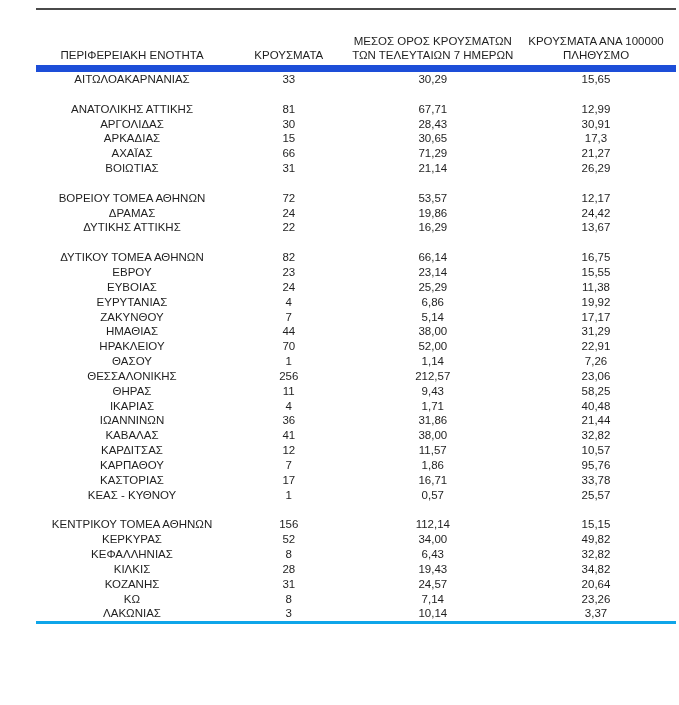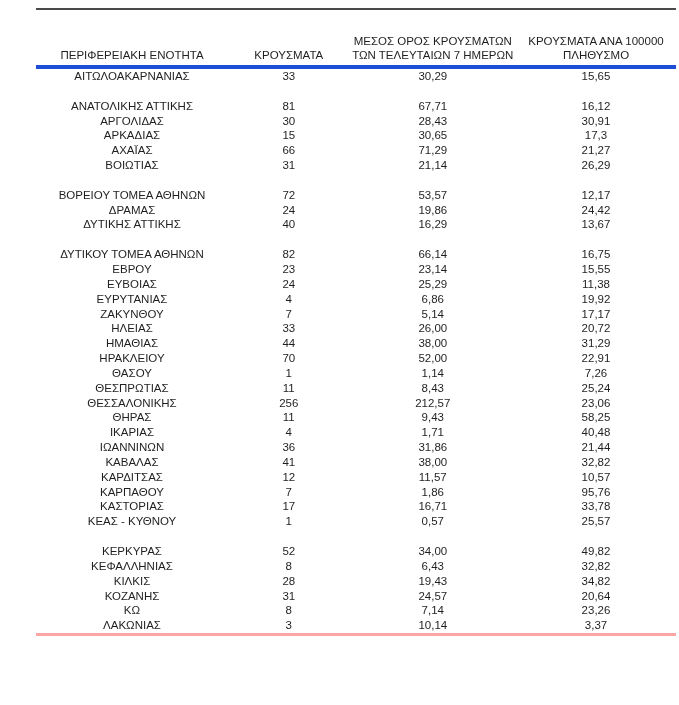--- a/index.html
+++ b/index.html
@@ -23,32 +23,32 @@
   col.c4 { width: 25%; }
   thead th {
     vertical-align: bottom;
     text-align: center;
     font-weight: normal;
     font-size: 11.5px;
     line-height: 13.5px;
     padding: 0 2px 3px 2px;
     height: 52px;
     white-space: pre-line;
-    border-bottom: 4px solid #1d4ed8;
+    border-bottom: 7px solid #1d4ed8;
   }
   tbody td {
     text-align: center;
     font-size: 11.5px;
     line-height: 14.85px;
     height: 14.85px;
     padding: 0;
     white-space: nowrap;
     overflow: hidden;
   }
-  tbody { border-bottom: 3px solid #fca5a5; }
+  tbody { border-bottom: 3px solid #0ea5e9; }
   tr.spacer td { height: 14.85px; }
 </style>
 </head>
 <body>
 
 <div class="sheet">
   <table class="report">
     <colgroup>
       <col class="c1">
         <col class="c2">
@@ -72,21 +72,21 @@
           <td>30,29</td>
           <td>15,65</td>
         </tr>
         <tr class="spacer">
           <td colspan="4"></td>
         </tr>
         <tr>
           <td>ΑΝΑΤΟΛΙΚΗΣ ΑΤΤΙΚΗΣ</td>
           <td>81</td>
           <td>67,71</td>
-          <td>16,12</td>
+          <td>12,99</td>
         </tr>
         <tr>
           <td>ΑΡΓΟΛΙΔΑΣ</td>
           <td>30</td>
           <td>28,43</td>
           <td>30,91</td>
         </tr>
         <tr>
           <td>ΑΡΚΑΔΙΑΣ</td>
           <td>15</td>
@@ -115,21 +115,21 @@
           <td>12,17</td>
         </tr>
         <tr>
           <td>ΔΡΑΜΑΣ</td>
           <td>24</td>
           <td>19,86</td>
           <td>24,42</td>
         </tr>
         <tr>
           <td>ΔΥΤΙΚΗΣ ΑΤΤΙΚΗΣ</td>
-          <td>40</td>
+          <td>22</td>
           <td>16,29</td>
           <td>13,67</td>
         </tr>
         <tr class="spacer">
           <td colspan="4"></td>
         </tr>
         <tr>
           <td>ΔΥΤΙΚΟΥ ΤΟΜΕΑ ΑΘΗΝΩΝ</td>
           <td>82</td>
           <td>66,14</td>
@@ -153,50 +153,38 @@
           <td>6,86</td>
           <td>19,92</td>
         </tr>
         <tr>
           <td>ΖΑΚΥΝΘΟΥ</td>
           <td>7</td>
           <td>5,14</td>
           <td>17,17</td>
         </tr>
         <tr>
-          <td>ΗΛΕΙΑΣ</td>
-          <td>33</td>
-          <td>26,00</td>
-          <td>20,72</td>
-        </tr>
-        <tr>
           <td>ΗΜΑΘΙΑΣ</td>
           <td>44</td>
           <td>38,00</td>
           <td>31,29</td>
         </tr>
         <tr>
           <td>ΗΡΑΚΛΕΙΟΥ</td>
           <td>70</td>
           <td>52,00</td>
           <td>22,91</td>
         </tr>
         <tr>
           <td>ΘΑΣΟΥ</td>
           <td>1</td>
           <td>1,14</td>
           <td>7,26</td>
         </tr>
         <tr>
-          <td>ΘΕΣΠΡΩΤΙΑΣ</td>
-          <td>11</td>
-          <td>8,43</td>
-          <td>25,24</td>
-        </tr>
-        <tr>
           <td>ΘΕΣΣΑΛΟΝΙΚΗΣ</td>
           <td>256</td>
           <td>212,57</td>
           <td>23,06</td>
         </tr>
         <tr>
           <td>ΘΗΡΑΣ</td>
           <td>11</td>
           <td>9,43</td>
           <td>58,25</td>
@@ -238,20 +226,26 @@
           <td>33,78</td>
         </tr>
         <tr>
           <td>ΚΕΑΣ - ΚΥΘΝΟΥ</td>
           <td>1</td>
           <td>0,57</td>
           <td>25,57</td>
         </tr>
         <tr class="spacer">
           <td colspan="4"></td>
+        </tr>
+        <tr>
+          <td>ΚΕΝΤΡΙΚΟΥ ΤΟΜΕΑ ΑΘΗΝΩΝ</td>
+          <td>156</td>
+          <td>112,14</td>
+          <td>15,15</td>
         </tr>
         <tr>
           <td>ΚΕΡΚΥΡΑΣ</td>
           <td>52</td>
           <td>34,00</td>
           <td>49,82</td>
         </tr>
         <tr>
           <td>ΚΕΦΑΛΛΗΝΙΑΣ</td>
           <td>8</td>

